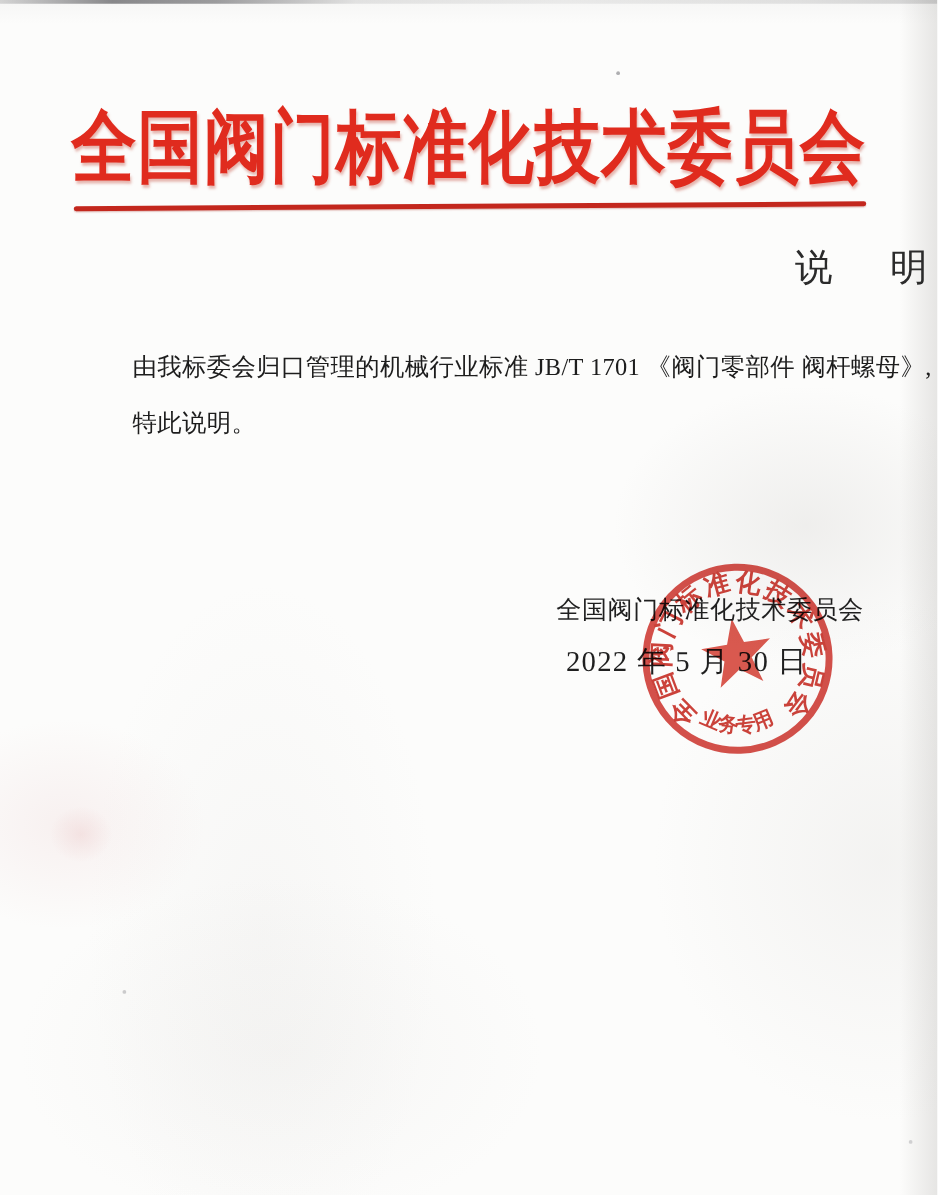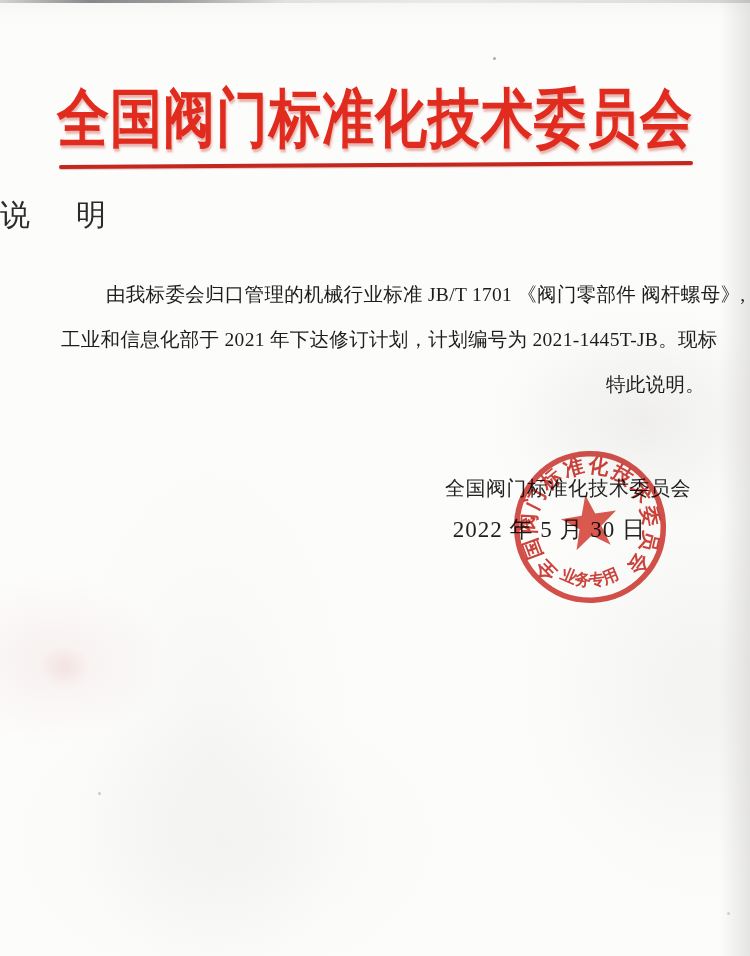--- a/index.html
+++ b/index.html
@@ -29,27 +29,27 @@
     color:#e02b1e;white-space:nowrap;
     transform:scaleY(1.22);transform-origin:top center;
     text-shadow:1px 2px 2px rgba(185,45,30,.35);
   }
   .red-rule{
     position:absolute;top:163px;left:59px;width:634px;height:4px;
     background:#c3271d;border-radius:2px;transform:rotate(-0.35deg);
     box-shadow:0 1px 1px rgba(160,30,20,.25);
   }
   .doc-title{
-    position:absolute;top:198px;left:0;right:0;text-align:left;
+    position:absolute;top:198px;left:0;right:0;text-align:right;
     font-size:30px;line-height:34px;letter-spacing:8px;color:#2b2b2b;
     white-space:nowrap;
   }
   .body-block{
     position:absolute;top:272px;left:61px;width:644px;
-    font-size:19.5px;line-height:45px;color:#1d1d1d;letter-spacing:.3px;text-align:right;
+    font-size:19.5px;line-height:45px;color:#1d1d1d;letter-spacing:.3px;
   }
   .body-line{white-space:nowrap;}
   .indent{text-indent:45px;}
   .signature{
     position:absolute;top:476px;right:59px;
     font-size:20px;line-height:24px;color:#1f1f1f;letter-spacing:.5px;
     white-space:nowrap;
   }
   .date{
     position:absolute;top:517px;right:104px;
@@ -78,21 +78,20 @@
   <div class="top-edge"></div>
 
   <div class="letterhead">全国阀门标准化技术委员会</div>
 
   <div class="red-rule"></div>
 
   <div class="doc-title">说　明</div>
 
   <div class="body-block">
     <div class="body-line indent">由我标委会归口管理的机械行业标准 JB/T 1701 《阀门零部件 阀杆螺母》,</div>
-    <div class="body-line">工业和信息化部于 2021 年下达修订计划，计划编号为 2021-1445T-JB。现标</div>
     <div class="body-line indent">特此说明。</div>
   </div>
 
   <div class="signature">全国阀门标准化技术委员会</div>
 
   <div class="date">2022 年 5 月 30 日</div>
 
   <svg class="seal" viewBox="0 0 190 190" aria-hidden="true">
     <defs>
       <path id="arcTop" d="M 62.5 138.1 A 54 54 0 1 1 127.5 138.1" fill="none"></path>

